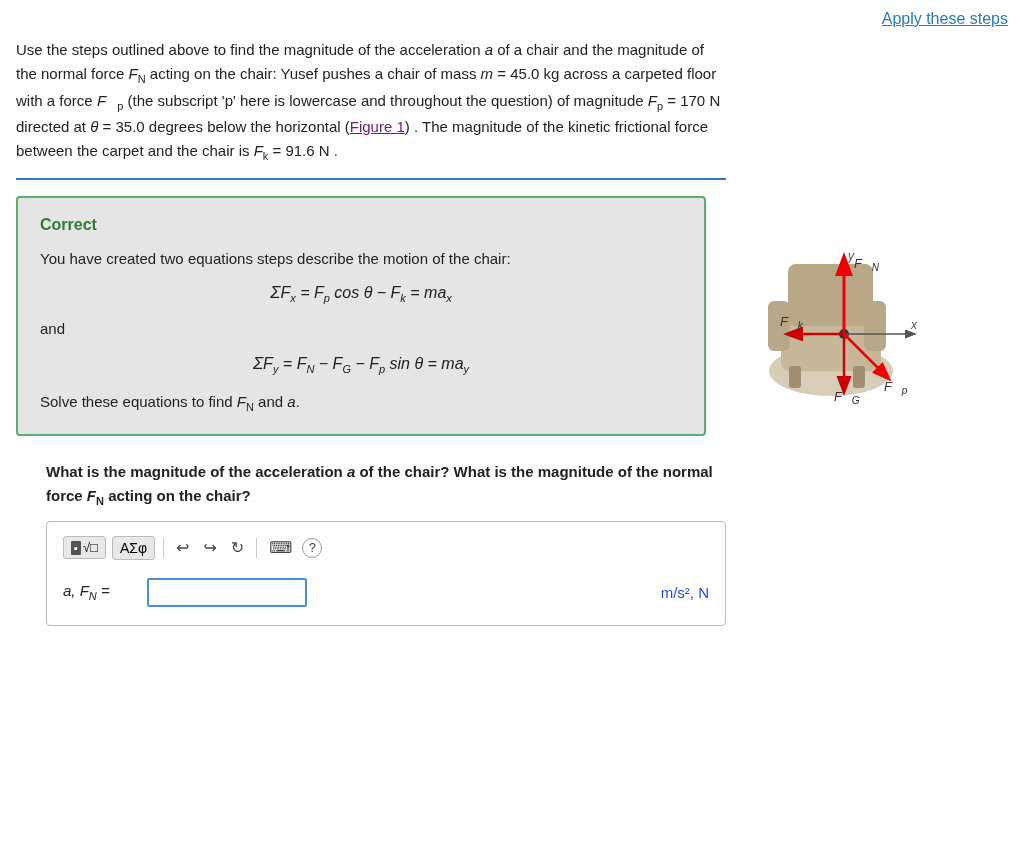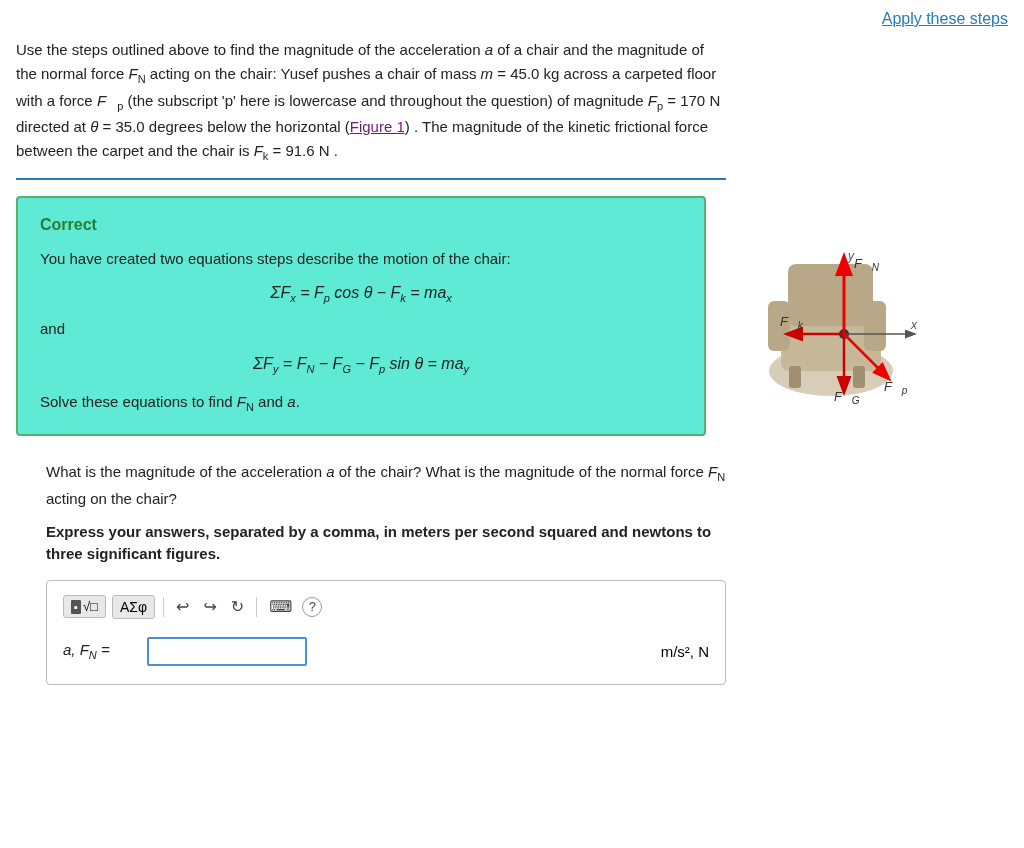--- a/index.html
+++ b/index.html
@@ -42,21 +42,21 @@
 
     .main-layout {
       display: flex;
       align-items: flex-start;
       gap: 20px;
       margin-bottom: 24px;
     }
 
     .correct-box {
       border: 2px solid #5aaf6e;
-      background: #5eead4;
+      background: #e5e5e5;
       border-radius: 4px;
       padding: 18px 22px;
       max-width: 690px;
       flex: 0 0 690px;
     }
 
     .correct-title {
       color: #2e7d32;
       font-weight: bold;
       font-size: 16px;
@@ -191,21 +191,21 @@
       border-radius: 2px;
       padding: 4px 8px;
       font-size: 15px;
       width: 160px;
       outline: none;
     }
 
     .answer-unit {
       font-size: 15px;
       margin-left: auto;
-      color: #000000;
+      color: #1d4ed8;
     }
     sub { font-size: 11px; vertical-align: sub; }
 
     .sigma { font-size: 17px; }
   </style>
 </head>
 <body>
 
 <div class="apply-title">Apply these steps</div>
 
@@ -303,26 +303,25 @@
       </text>
 
       <text x="185" y="133" font-size="12" fill="#555" font-family="Arial" font-style="italic">x</text>
       <text x="122" y="64" font-size="12" fill="#555" font-family="Arial" font-style="italic">y</text>
     </svg>
   </div>
 </div>
 
 <div class="part-e-section">
 
-  <div class="part-e-question" style="margin-left:30px;">
+  <div class="part-e-question" style="margin-left:30px;font-weight:bold;">
     What is the magnitude of the acceleration <em>a</em> of the chair? What is the magnitude of the
     normal force <em>F</em><sub>N</sub> acting on the chair?
   </div>
 
-  <div class="part-e-instruction" style="margin-left:30px;">Express your answers, separated by a comma, in meters per second squared and newtons to three significant figures.</div>
 
   <div class="answer-box" style="margin-left:30px;">
 
     <div class="toolbar">
       <button class="toolbar-btn">
         <span style="background:#555;color:#fff;padding:1px 3px;font-size:11px;border-radius:1px;">▪</span>
         <span style="font-size:13px;">√□</span>
       </button>
       <button class="toolbar-btn">ΑΣφ</button>
       <div class="toolbar-sep"></div>

